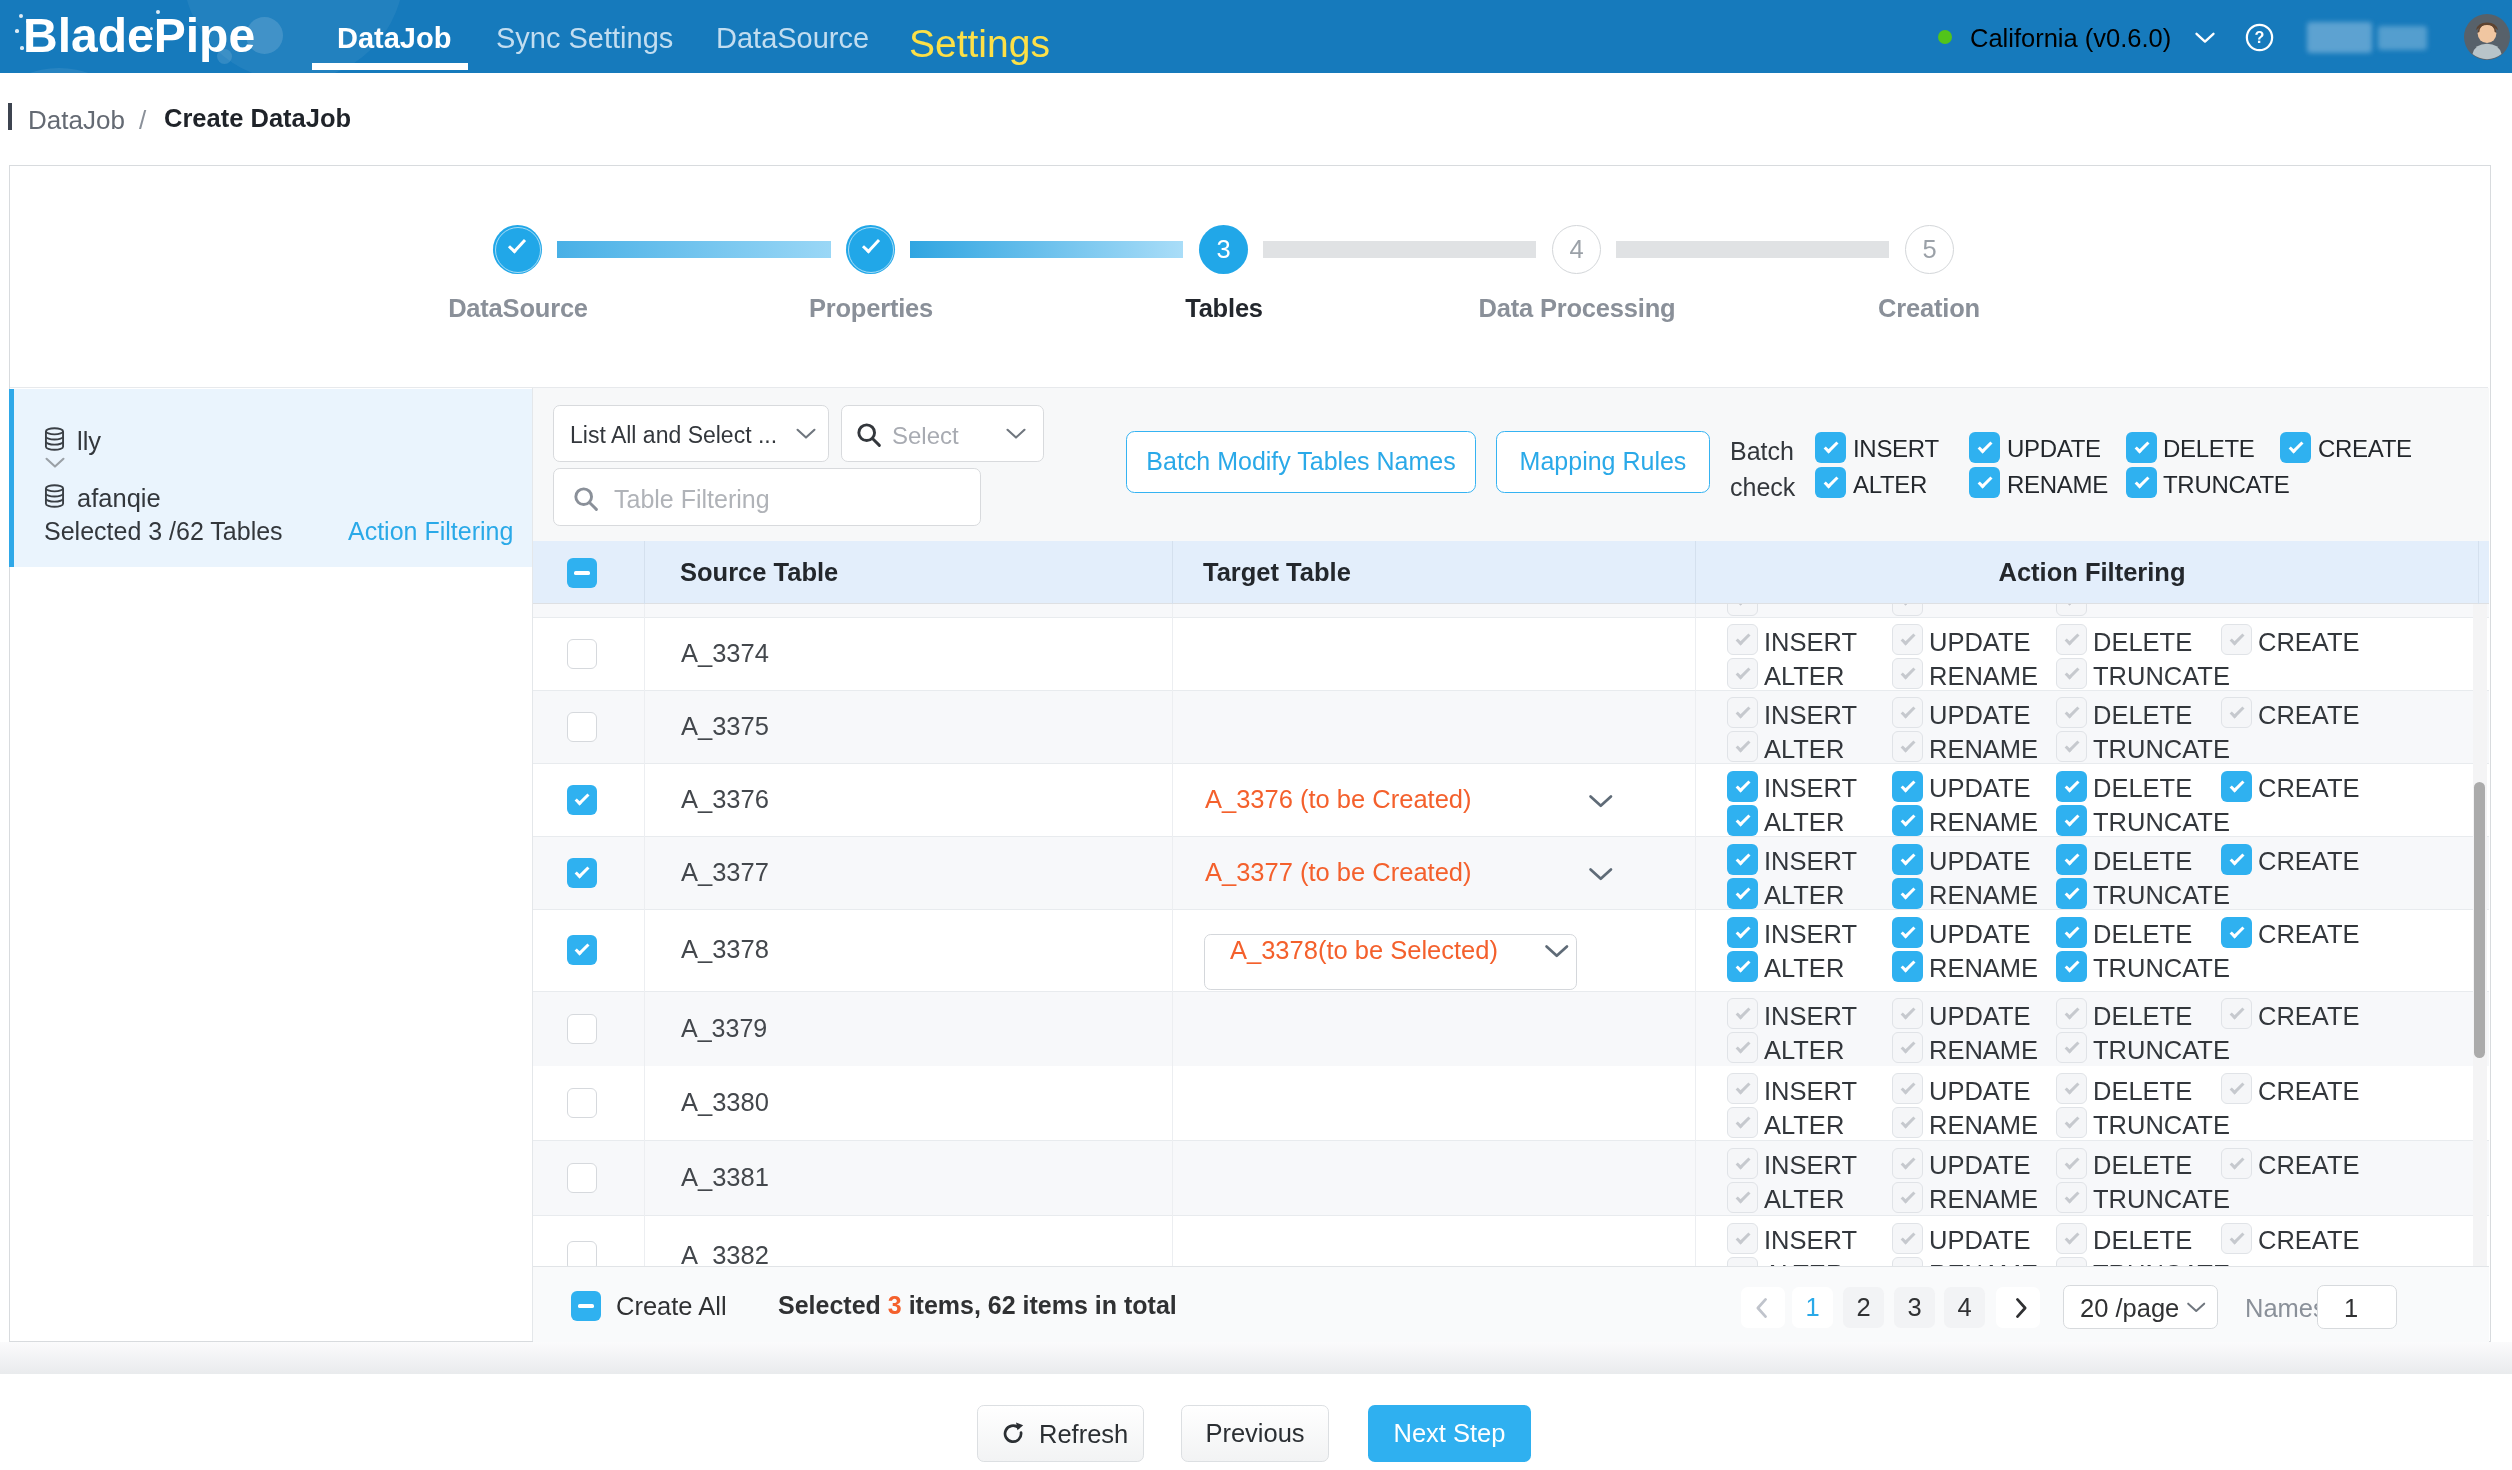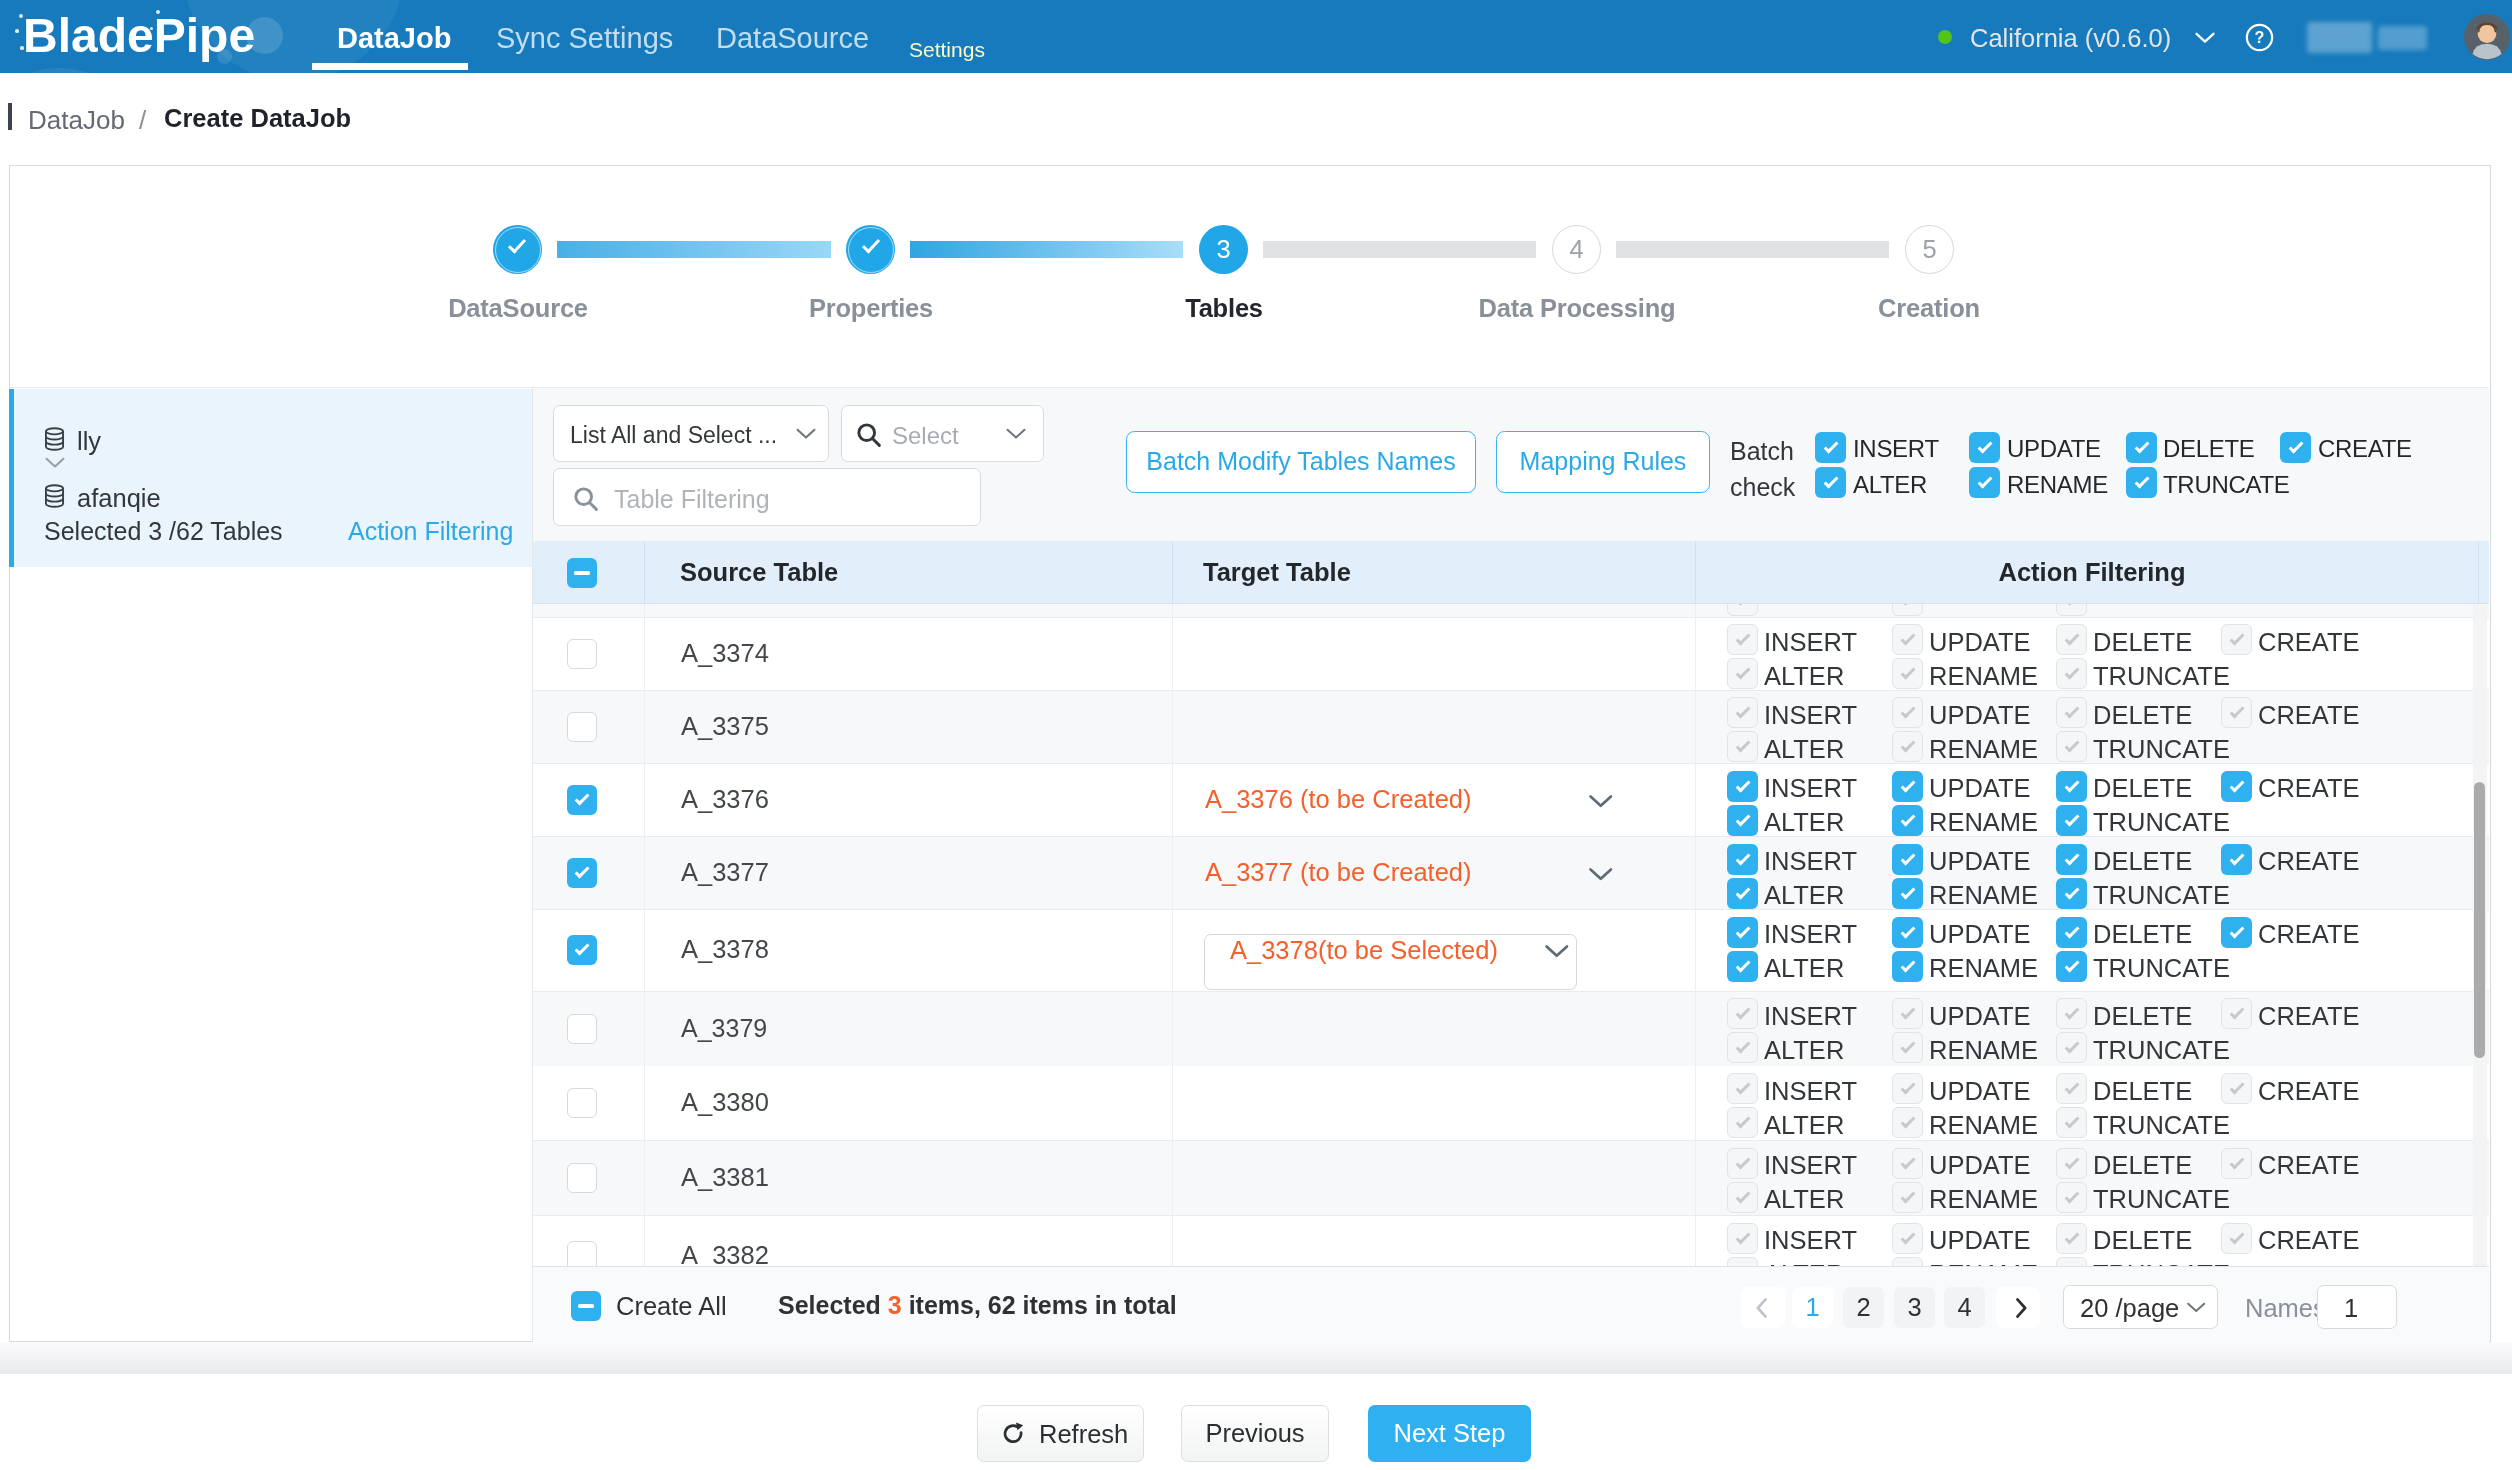--- a/index.html
+++ b/index.html
@@ -31,24 +31,24 @@
 <div class="abs" style="left:20.4px;top:46px;width:3.7px;height:3.7px;border-radius:50%;background:rgba(255,255,255,0.85)"></div>
 <div class="abs" style="left:25.5px;top:20.4px;width:3.1px;height:3.1px;border-radius:50%;background:rgba(255,255,255,0.85)"></div>
 <div class="abs" style="left:156px;top:10.2px;width:4.1px;height:4.1px;border-radius:50%;background:rgba(255,255,255,0.85)"></div>
 <div class="abs" style="left:150px;top:27px;width:3.4px;height:3.4px;border-radius:50%;background:rgba(255,255,255,0.85)"></div>
 <div class="abs" style="left:159px;top:44px;width:3.7px;height:3.7px;border-radius:50%;background:rgba(255,255,255,0.85)"></div>
 <div class="abs" style="left:168px;top:18.7px;width:2.9px;height:2.9px;border-radius:50%;background:rgba(255,255,255,0.85)"></div>
 <div class="abs" style="left:171px;top:36px;width:3.1px;height:3.1px;border-radius:50%;background:rgba(255,255,255,0.85)"></div>
 <div class="t" style="left:337px;top:22px;font-size:29px;font-weight:bold;color:#fff">DataJob</div>
 <div class="t" style="left:496px;top:22px;font-size:29px;color:#c2ddf0">Sync Settings</div>
 <div class="t" style="left:716px;top:22px;font-size:29px;color:#c2ddf0">DataSource</div>
-<div class="t" style="left:909px;top:38px;font-size:21px;color:#fef9c3">Settings</div>
+<div class="t" style="left:909px;top:22px;font-size:39px;color:#fde047">Settings</div>
 <div class="abs" style="left:312px;top:63px;width:156px;height:6.8px;background:#fff"></div>
 <div class="abs" style="left:1938px;top:30px;width:14.4px;height:14.4px;border-radius:50%;background:#52c41a"></div>
-<div class="t" style="left:1970px;top:24px;font-size:25.5px;color:#e5e5e5">California (v0.6.0)</div>
+<div class="t" style="left:1970px;top:24px;font-size:25.5px;color:#000000">California (v0.6.0)</div>
 <svg style="position:absolute;left:2194px;top:31px" width="22" height="12.7" viewBox="0 0 30 18">
         <polyline points="3,4 15,15 27,4" fill="none" stroke="#fff" stroke-width="3.4" stroke-linecap="round" stroke-linejoin="round"></polyline>
       </svg>
 <svg class="abs" style="left:2245px;top:23px" width="29" height="29" viewBox="0 0 34 34">
         <circle cx="17" cy="17" r="14.8" fill="none" stroke="#fff" stroke-width="2.6"></circle>
         <text x="17" y="24" text-anchor="middle" font-size="19" font-weight="bold" fill="#fff" font-family="Liberation Sans">?</text>
       </svg>
 <div class="abs" style="left:2307px;top:22px;width:65px;height:31px;background:rgba(210,230,245,0.38);border-radius:3.4px;filter:blur(2.5px)"></div>
 <div class="abs" style="left:2378px;top:25.5px;width:49px;height:24px;background:rgba(205,228,244,0.34);border-radius:3.4px;filter:blur(2.5px)"></div>
 <svg class="abs" style="left:2464px;top:13.6px" width="46" height="46" viewBox="0 0 54 54">

